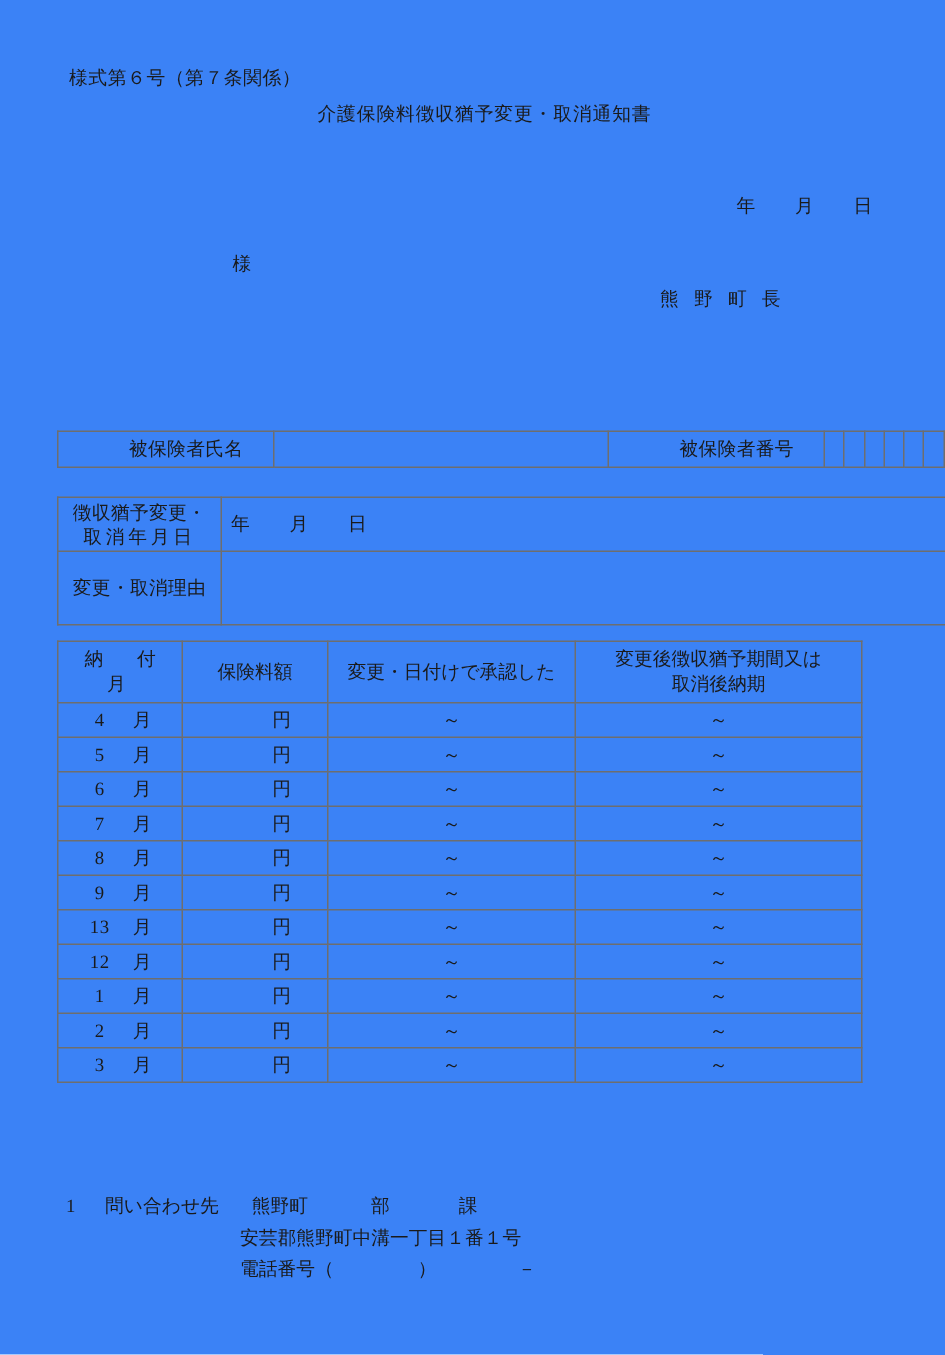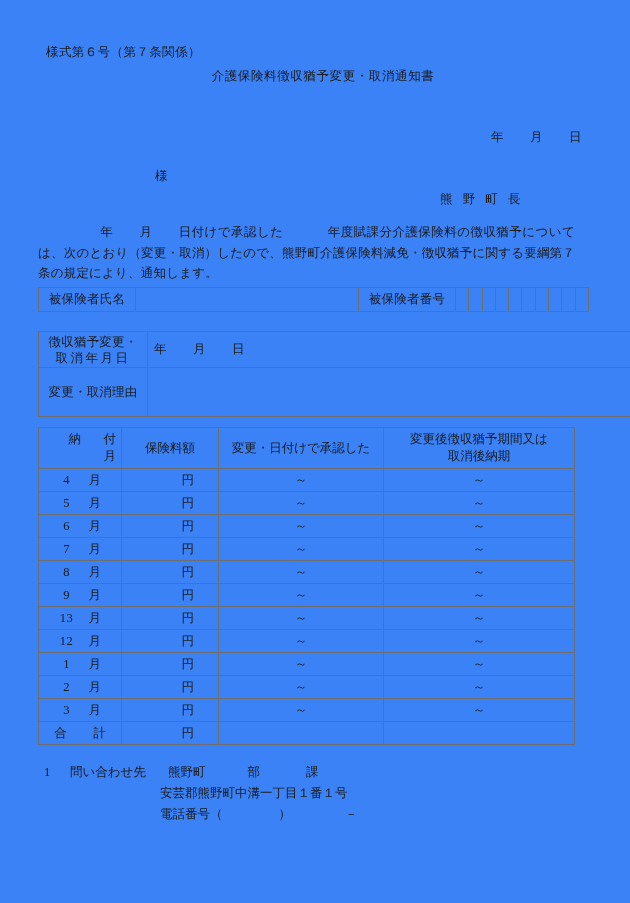--- a/index.html
+++ b/index.html
@@ -84,22 +84,22 @@
     padding: 0;
     vertical-align: middle;
   }
   .t-insured {
     left: 38px;
     top: 287px;
     width: 537px;
   }
   .t-insured td { height: 23px; }
   .cell-label {
-    text-align: center;
     letter-spacing: 0.2px;
+    padding-left: 47px;
   }
   .t-insured .num-box { }
 
   .t-reason {
     left: 38px;
     top: 331px;
     width: 604px;
   }
   .t-reason td { padding: 0 6px; }
   .lbl-2line {
@@ -142,21 +142,21 @@
     padding-right: 24px;
   }
   .col-period {
     text-align: center;
   }
   .total-label { letter-spacing: 7px; padding-left: 7px; }
 
   .footer {
     position: absolute;
     left: 44px;
-    top: 762px;
+    top: 794px;
     font-size: 12.5px;
     line-height: 21px;
   }
   .footer .fnum { display: inline-block; width: 26px; }
   .footer .fgap { display: inline-block; width: 22px; }
   .footer-line2, .footer-line3 { padding-left: 116px; }
   .footer .dept-gap1 { display: inline-block; width: 42px; }
   .footer .dept-gap2 { display: inline-block; width: 46px; }
   .footer .tel-gap { display: inline-block; width: 56px; }
   .footer .tel-gap2 { display: inline-block; width: 54px; }
@@ -171,23 +171,20 @@
   <div class="doc-title">介護保険料徴収猶予変更・取消通知書</div>
 
   <div class="date-line-top">
     <span>年</span><span class="sp-wide"></span><span>月</span><span class="sp-wide"></span><span>日</span>
   </div>
 
   <div class="addressee">様</div>
 
   <div class="issuer">熊 野 町 長</div>
 
-  <div class="body-text">
-    <span class="indent"></span><span>年</span><span class="sp-wide"></span><span>月</span><span class="sp-wide"></span><span>日付けで承認した</span><span class="sp-wide"></span><span class="sp-med"></span><span>年度賦課分介護保険料の徴収猶予については、次のとお</span><span>り（変更・取消）したので、熊野町介護保険料減免・徴収猶予に関する要綱第７条の規定により、通知しま</span><span>す。</span>
-  </div>
 
   <table class="t-insured">
     <tbody>
         <tr>
       <td class="cell-label" style="width:96px;">被保険者氏名</td>
       <td style="width:222px;"></td>
       <td class="cell-label" style="width:96px;">被保険者番号</td>
       <td class="num-box" style="width:12.3px;"></td>
       <td class="num-box" style="width:12.3px;"></td>
       <td class="num-box" style="width:12.3px;"></td>
@@ -216,21 +213,21 @@
     <tr>
       <td class="lbl-2line" style="width:96px; height:48px;">変更・取消理由</td>
       <td style="height:48px;"></td>
     </tr>
   </tbody>
     </table>
 
   <table class="t-payments">
     <tbody>
         <tr>
-      <td class="hdr" style="width:82px;text-align:right;"><span class="hdr-nofu">納　付　月</span></td>
+      <td class="hdr" style="width:82px;"><span class="hdr-nofu">納　付　月</span></td>
       <td class="hdr" style="width:96px;">保険料額</td>
       <td class="hdr" style="width:164px;">変更・日付けで承認した</td>
       <td class="hdr">
         <div>変更後徴収猶予期間又は</div>
         <div>取消後納期</div>
       </td>
     </tr>
 
     <tr>
       <td class="col-month"><span class="mnum">4</span><span class="mgap"></span><span>月</span></td>
@@ -292,26 +289,20 @@
       <td class="col-period">～</td>
       <td class="col-period">～</td>
     </tr>
     <tr>
       <td class="col-month"><span class="mnum">3</span><span class="mgap"></span><span>月</span></td>
       <td class="col-amount">円</td>
       <td class="col-period">～</td>
       <td class="col-period">～</td>
     </tr>
 
-    <tr>
-      <td class="col-month"><span class="total-label">合　計</span></td>
-      <td class="col-amount">円</td>
-      <td class="col-period"></td>
-      <td class="col-period"></td>
-    </tr>
   </tbody>
     </table>
 
   <div class="footer">
     <div class="footer-line1">
       <span class="fnum">1</span><span>問い合わせ先</span><span class="fgap"></span><span>熊野町</span><span class="dept-gap1"></span><span>部</span><span class="dept-gap2"></span><span>課</span>
     </div>
     <div class="footer-line2">安芸郡熊野町中溝一丁目１番１号</div>
     <div class="footer-line3">
       <span>電話番号（</span><span class="tel-gap"></span><span>）</span><span class="tel-gap2"></span><span>－</span>

